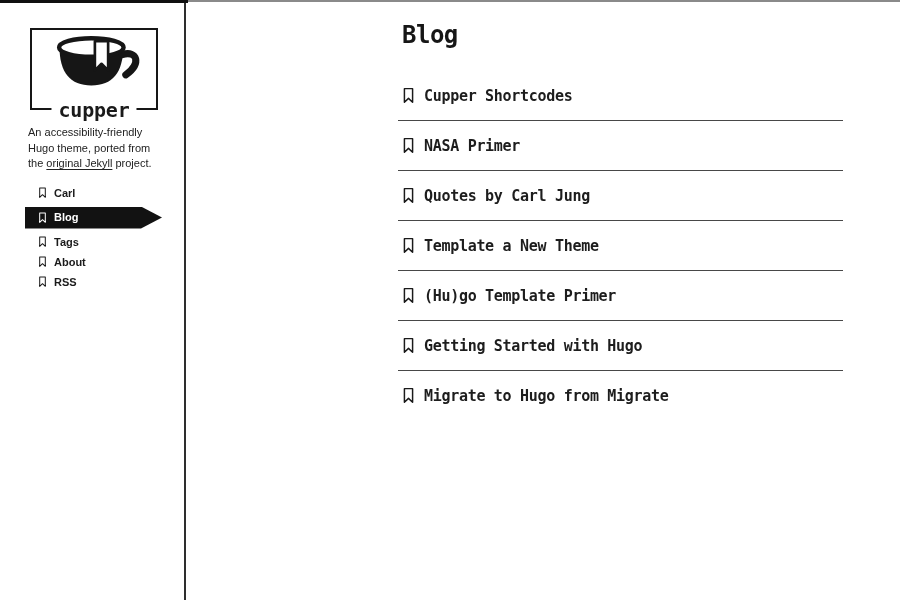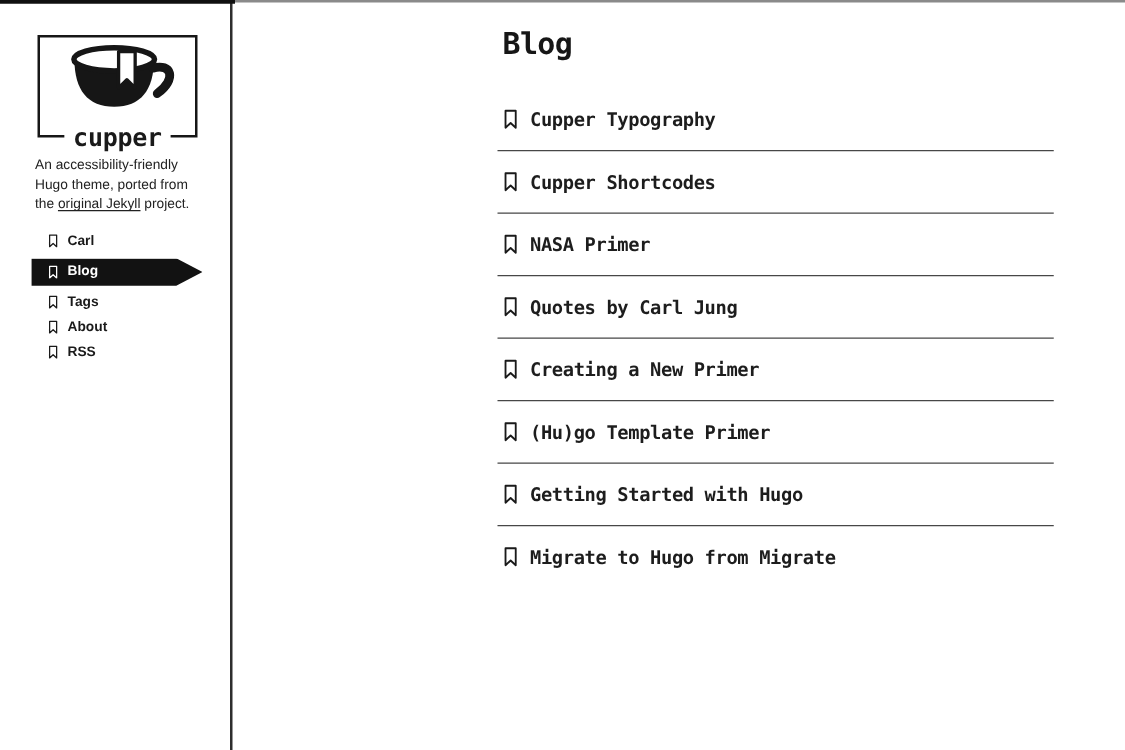--- a/index.html
+++ b/index.html
@@ -187,45 +187,39 @@
 </aside>
 
 <main class="main">
   <h1 class="page-title">Blog</h1>
 
   <ul class="posts">
     <li>
       <svg width="13" height="17" viewBox="0 0 14 18">
           <use href="#bm-sym"></use>
         </svg>
-      <a class="post-link">Cupper Typography</a>
-    </li>
-    <li>
-      <svg width="13" height="17" viewBox="0 0 14 18">
-          <use href="#bm-sym"></use>
-        </svg>
       <a class="post-link">Cupper Shortcodes</a>
     </li>
     <li>
       <svg width="13" height="17" viewBox="0 0 14 18">
           <use href="#bm-sym"></use>
         </svg>
       <a class="post-link">NASA Primer</a>
     </li>
     <li>
       <svg width="13" height="17" viewBox="0 0 14 18">
           <use href="#bm-sym"></use>
         </svg>
       <a class="post-link">Quotes by Carl Jung</a>
     </li>
     <li>
       <svg width="13" height="17" viewBox="0 0 14 18">
           <use href="#bm-sym"></use>
         </svg>
-      <a class="post-link">Creating a New Primer</a>
+      <a class="post-link">Template a New Theme</a>
     </li>
     <li>
       <svg width="13" height="17" viewBox="0 0 14 18">
           <use href="#bm-sym"></use>
         </svg>
       <a class="post-link">(Hu)go Template Primer</a>
     </li>
     <li>
       <svg width="13" height="17" viewBox="0 0 14 18">
           <use href="#bm-sym"></use>

